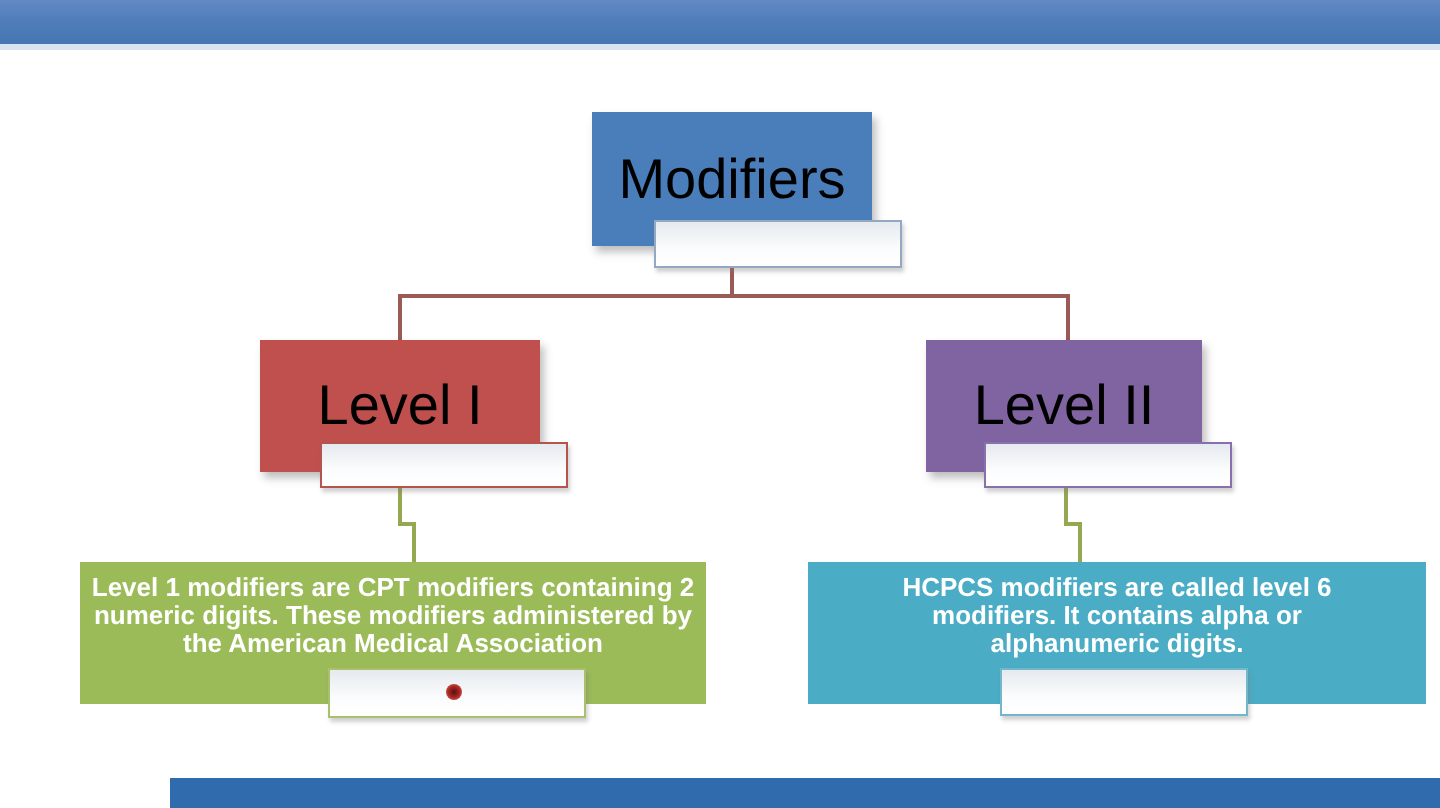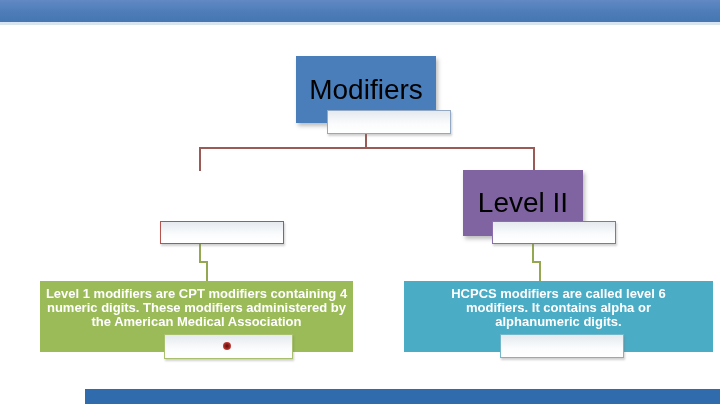--- a/index.html
+++ b/index.html
@@ -17,21 +17,21 @@
     position:absolute;left:85px;right:0;bottom:0;height:15px;background:#2f6bad;
   }
   
   .node{
     position:absolute;display:flex;align-items:center;justify-content:center;
     color:#000000;box-shadow:2px 3px 4px rgba(110,110,110,.45);
   }
   .node .lbl{white-space:nowrap;}
   #root-node   {left:296px;top:56px;width:140px;height:67px;background:#4a7ebb;font-size:28px;}
   #level1-node {left:130px;top:170px;width:140px;height:66px;background:#c0504d;font-size:28px;}
-  #level2-node {left:463px;top:170px;width:120px;height:66px;background:#8064a2;font-size:28px;}
+  #level2-node {left:463px;top:170px;width:138px;height:66px;background:#8064a2;font-size:28px;}
   
   .tag{
     position:absolute;background:linear-gradient(#e5eaef 0%,#fbfcfd 60%,#ffffff 100%);
     border:1px solid;box-shadow:1px 2px 2px rgba(120,120,120,.35);
   }
   #root-tag  {left:327px;top:110px;width:122px;height:22px;border-color:#93a8c3;}
   #level1-tag{left:160px;top:221px;width:122px;height:21px;border-color:#b5534f;}
   #level2-tag{left:492px;top:221px;width:122px;height:21px;border-color:#8a6fae;}
   #green-tag {left:164px;top:334px;width:127px;height:23px;border-color:#a9c16f;}
   #teal-tag  {left:500px;top:334px;width:122px;height:22px;border-color:#74b7cb;}
@@ -81,29 +81,32 @@
   <div class="c olive" id="c-l1c"></div>
   <div class="c olive" id="c-l2a"></div>
   <div class="c olive" id="c-l2b"></div>
   <div class="c olive" id="c-l2c"></div>
 
   <div class="node" id="root-node">
     <span class="lbl">Modifiers</span>
   </div>
   <div class="tag" id="root-tag"></div>
 
+  <div class="node" id="level1-node">
+    <span class="lbl">Level I</span>
+  </div>
   <div class="tag" id="level1-tag"></div>
 
   <div class="node" id="level2-node">
     <span class="lbl">Level II</span>
   </div>
   <div class="tag" id="level2-tag"></div>
 
   <div class="desc" id="level1-desc">
-    <div class="txt">Level 1 modifiers are CPT modifiers containing 4 numeric digits. These modifiers administered by the American Medical Association</div>
+    <div class="txt">Level 1 modifiers are CPT modifiers containing 2 numeric digits. These modifiers administered by the American Medical Association</div>
   </div>
   <div class="desc" id="level2-desc">
     <div class="txt">HCPCS modifiers are called level 6 modifiers. It contains alpha or alphanumeric digits.</div>
   </div>
 
   <div class="tag" id="green-tag"></div>
   <div class="tag" id="teal-tag"></div>
 
   <div class="dot"></div>
 

